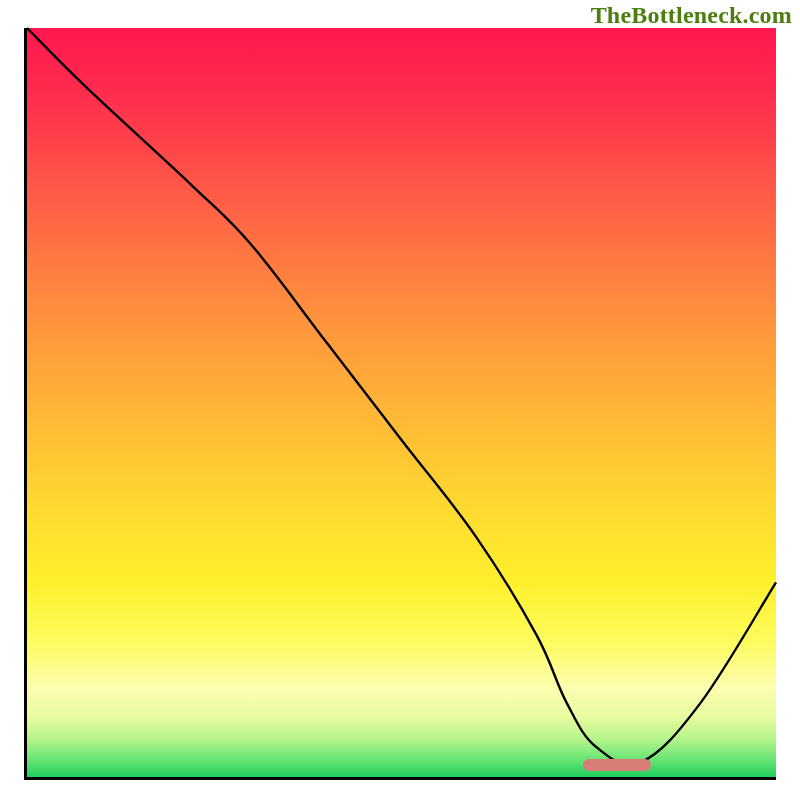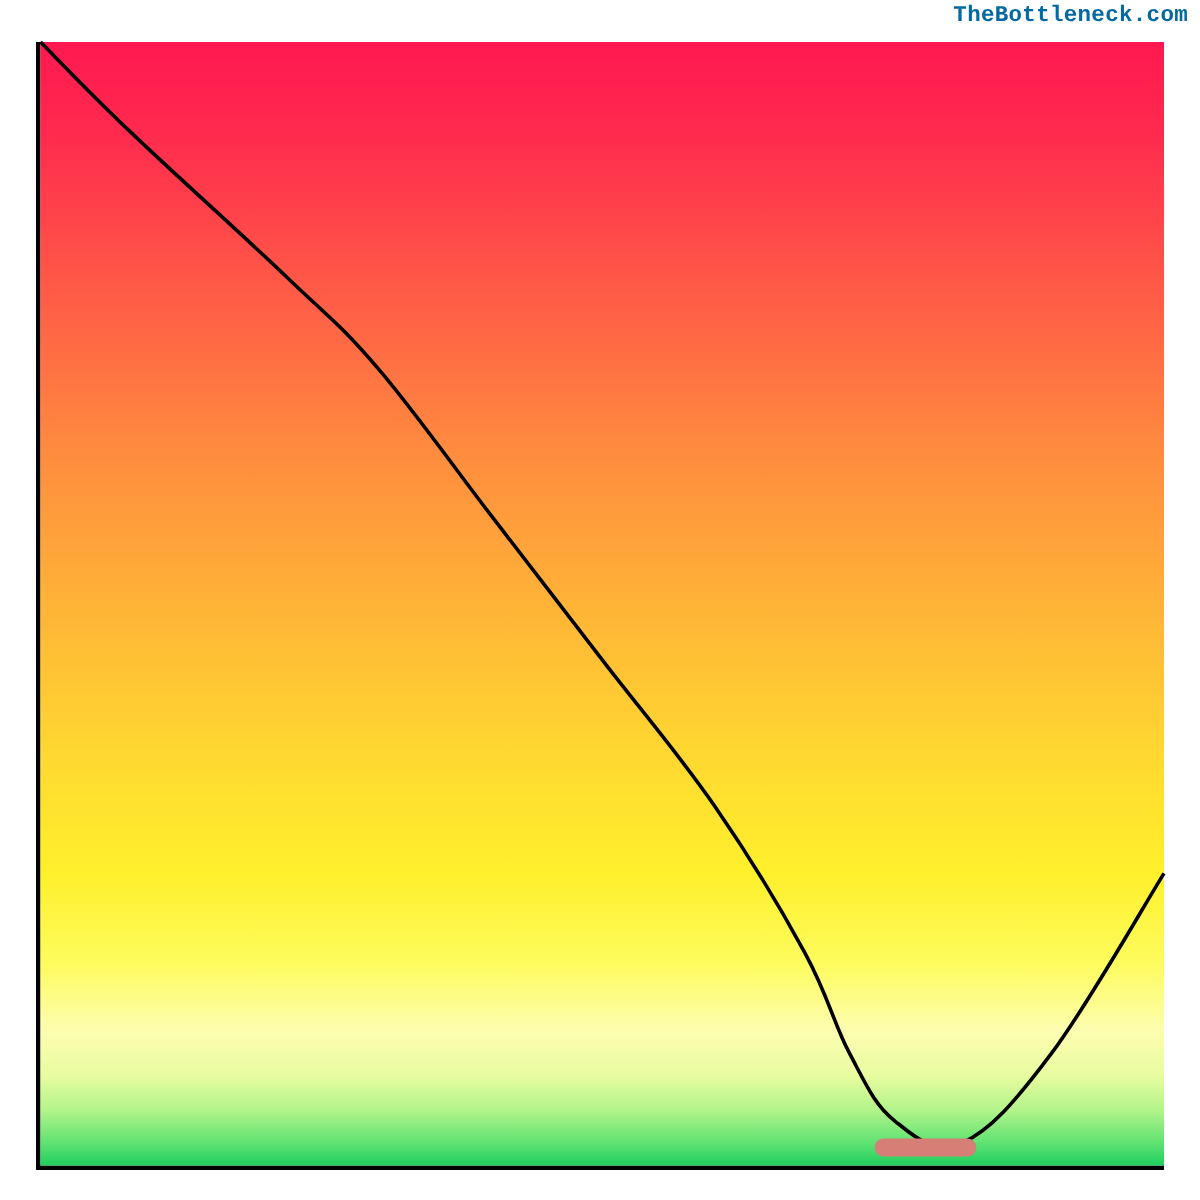--- a/index.html
+++ b/index.html
@@ -1,24 +1,24 @@
 <!DOCTYPE html>
 <html><head>
 <meta charset="utf-8">
 <style>
   * { margin: 0; padding: 0; box-sizing: border-box; }
   html, body { width: 800px; height: 800px; overflow: hidden; background: #fff; }
   .wrap { position: relative; width: 800px; height: 800px; }
   .watermark {
     position: absolute;
     top: 2px; right: 8px;
-    font-family: Liberation Mono, monospace;
-    font-size: 15px;
+    font-family: Liberation Serif, serif;
+    font-size: 24px;
     font-weight: bold;
-    color: #0369a1;
+    color: #4d7c0f;
     letter-spacing: 0.2px;
   }
   .plot {
     position: absolute;
     left: 24px; top: 28px;
     width: 752px; height: 752px;
     border-left: 3px solid #000;
     border-bottom: 3px solid #000;
   }
   .gradient {

